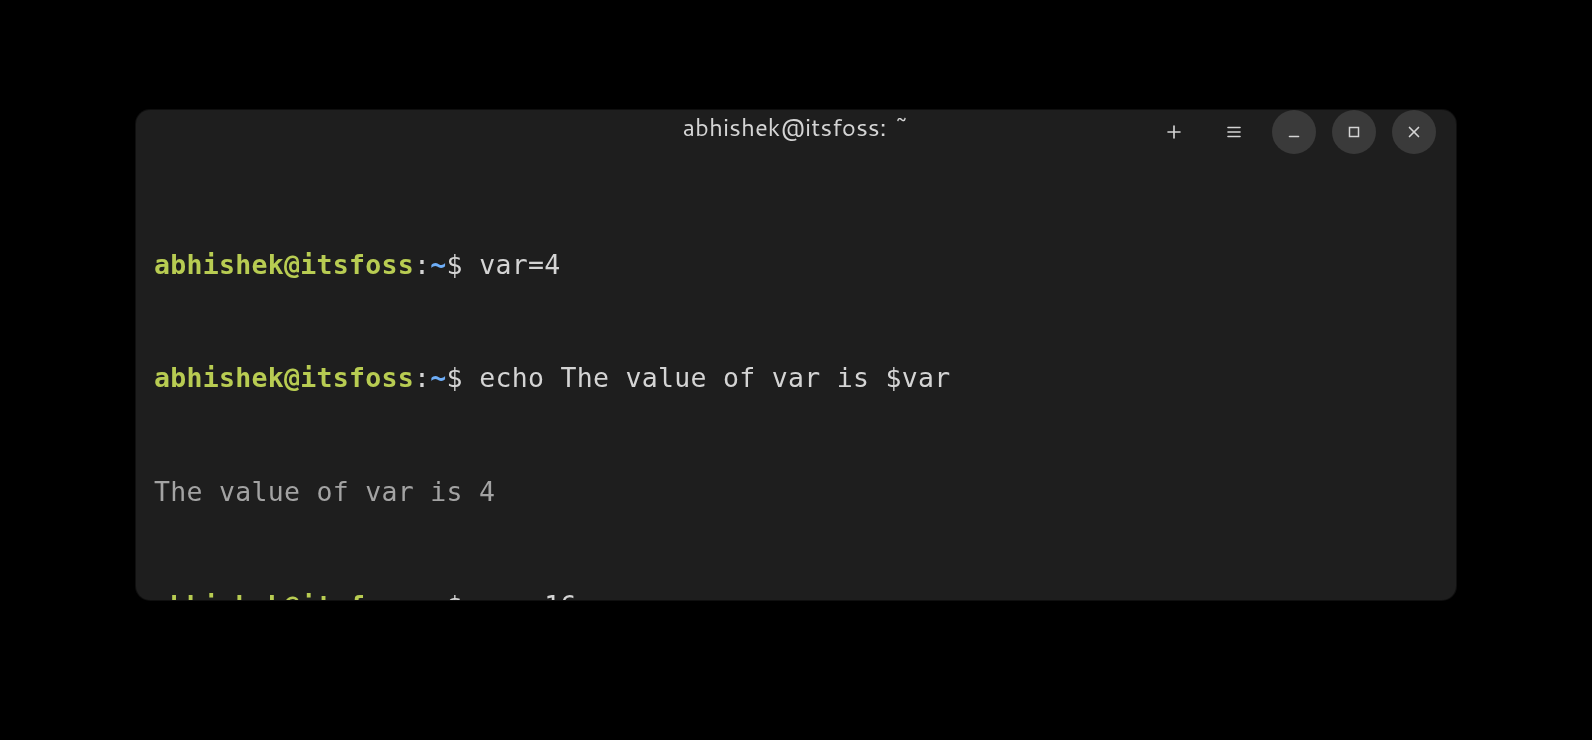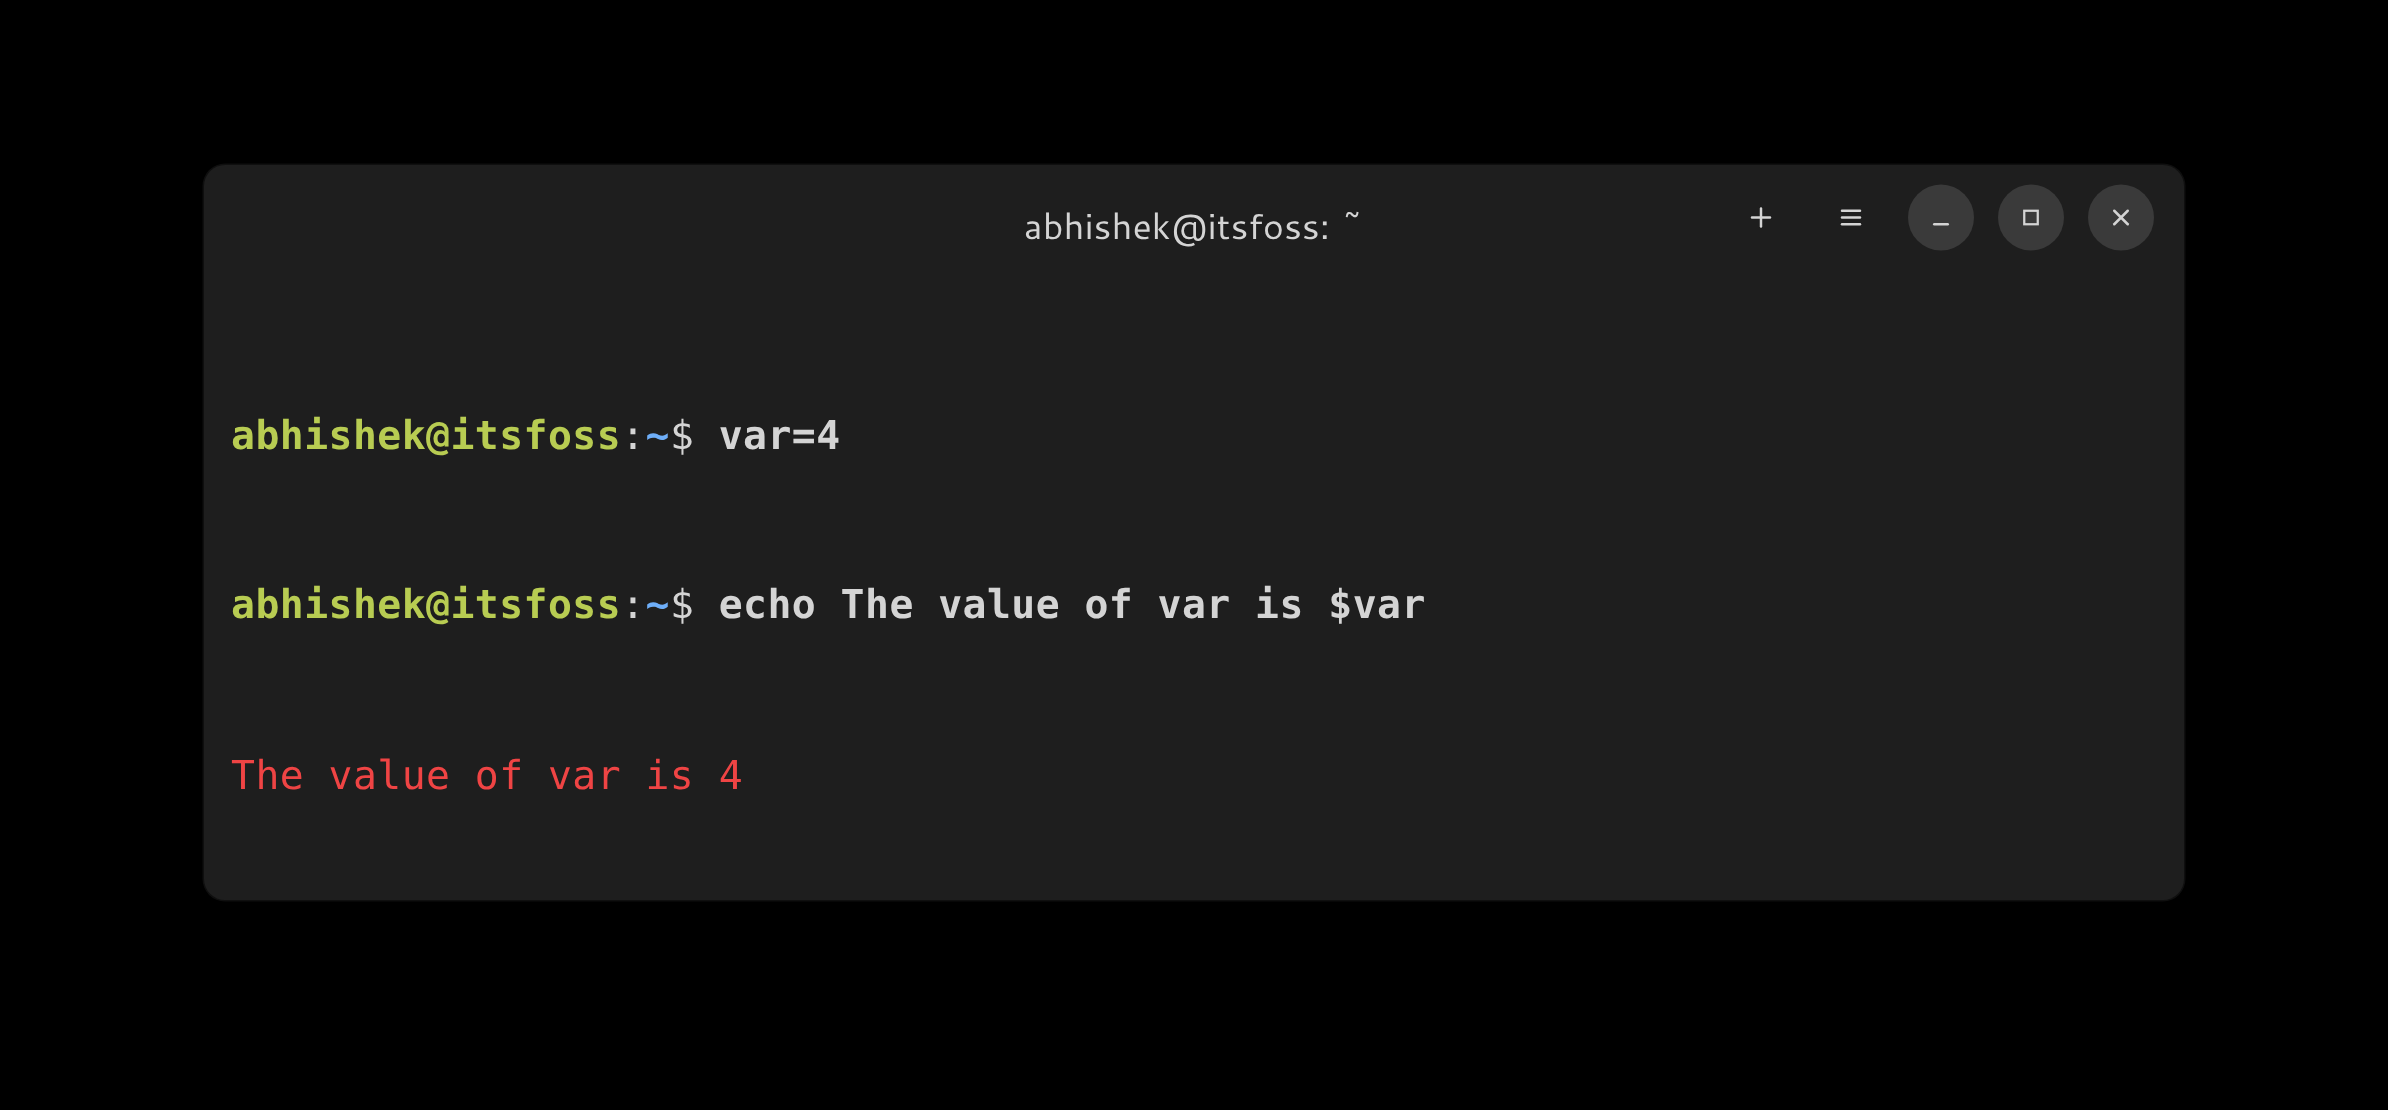--- a/index.html
+++ b/index.html
@@ -23,23 +23,23 @@
       background: #1e1e1e;
       border-radius: 14px;
       overflow: hidden;
       box-shadow: 0 0 0 1px rgba(255,255,255,0.06);
       display: flex;
       flex-direction: column;
     }
     .titlebar {
       height: 90px;
       display: flex;
-      align-items: flex-end;
+      align-items: flex-start;
       position: relative;
-      padding: 13px 20px;
+      padding: 0 20px;
     }
     .title-text {
       position: absolute;
       left: 50%;
       transform: translateX(-50%);
       color: #d4d4d4;
       font-family: 'Cantarell', 'DejaVu Sans', sans-serif;
       font-size: 24px;
       font-weight: 400;
     }
@@ -95,24 +95,23 @@
     }
     .prompt-path {
       color: #6eaef8;
       font-weight: bold;
     }
     .prompt-dollar {
       color: #d4d4d4;
     }
     .command-text {
       color: #d4d4d4;
-      font-weight: bold;
     }
     .output-text {
-      color: #ef4444;
+      color: #a3a3a3;
     }
   </style>
 </head>
 <body>
 
 <div class="terminal-window">
   <div class="titlebar">
     <div class="title-text">abhishek@itsfoss: ~</div>
     <div class="titlebar-controls">
       <div class="titlebar-icon">

